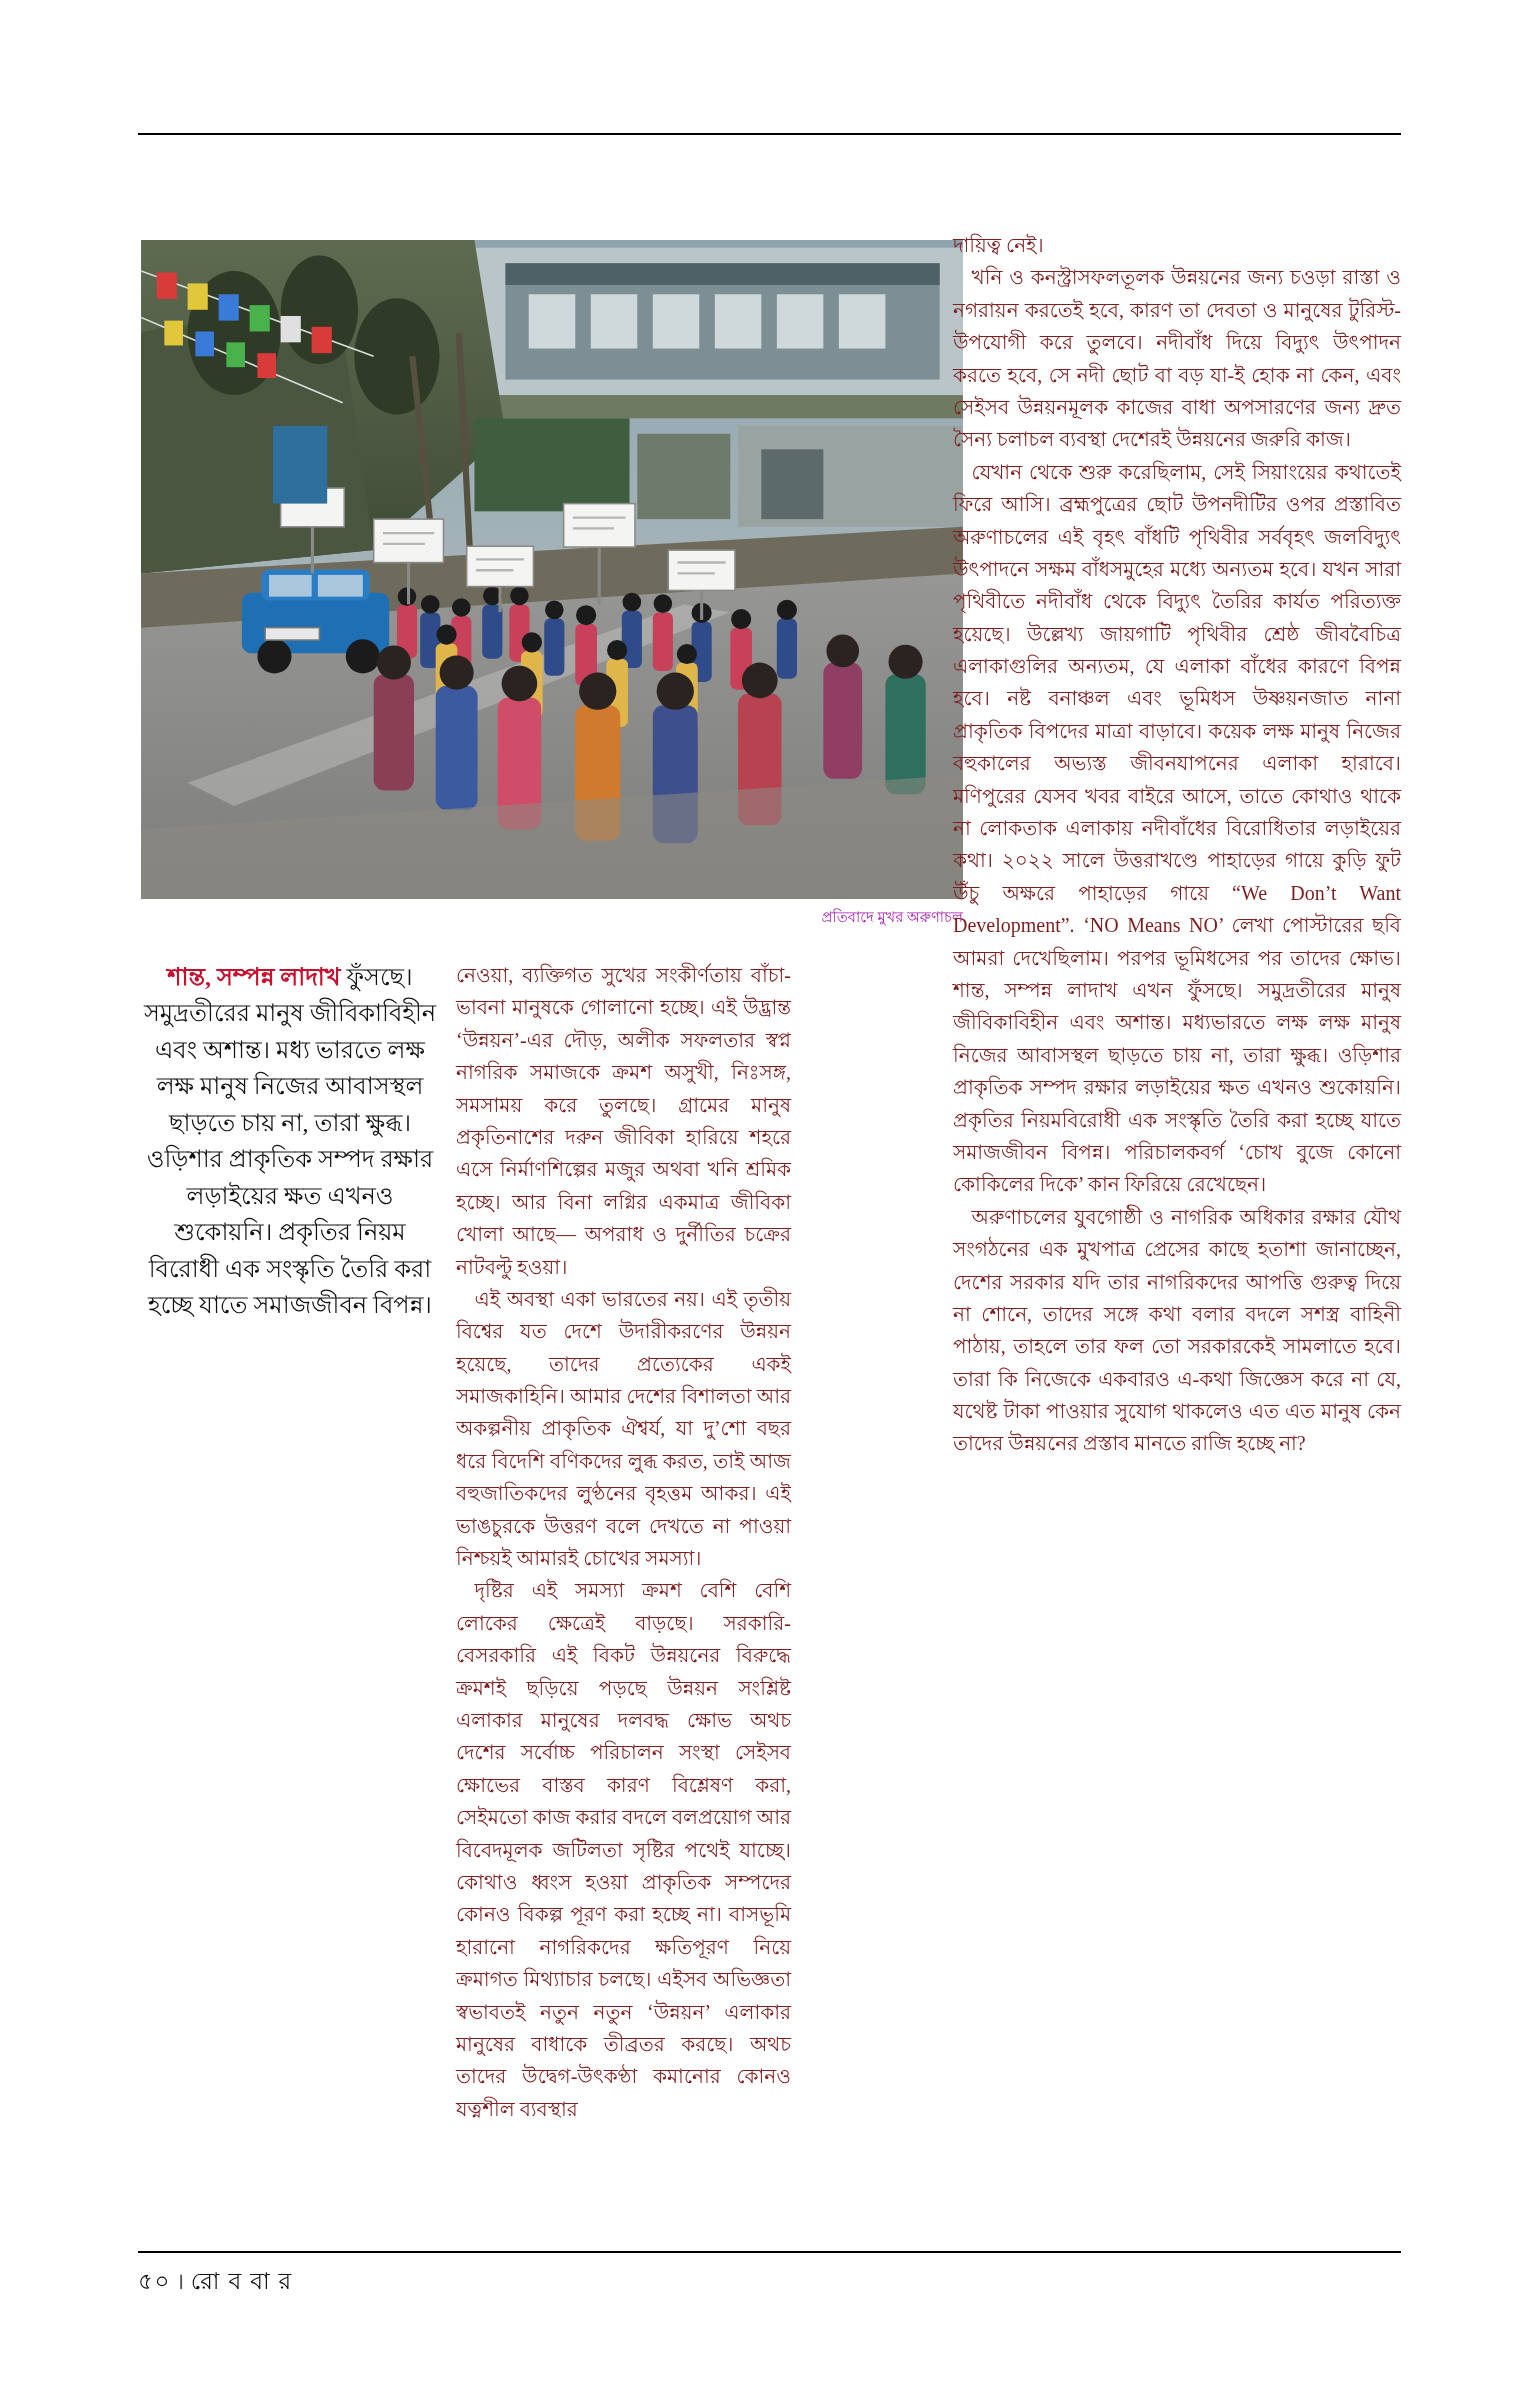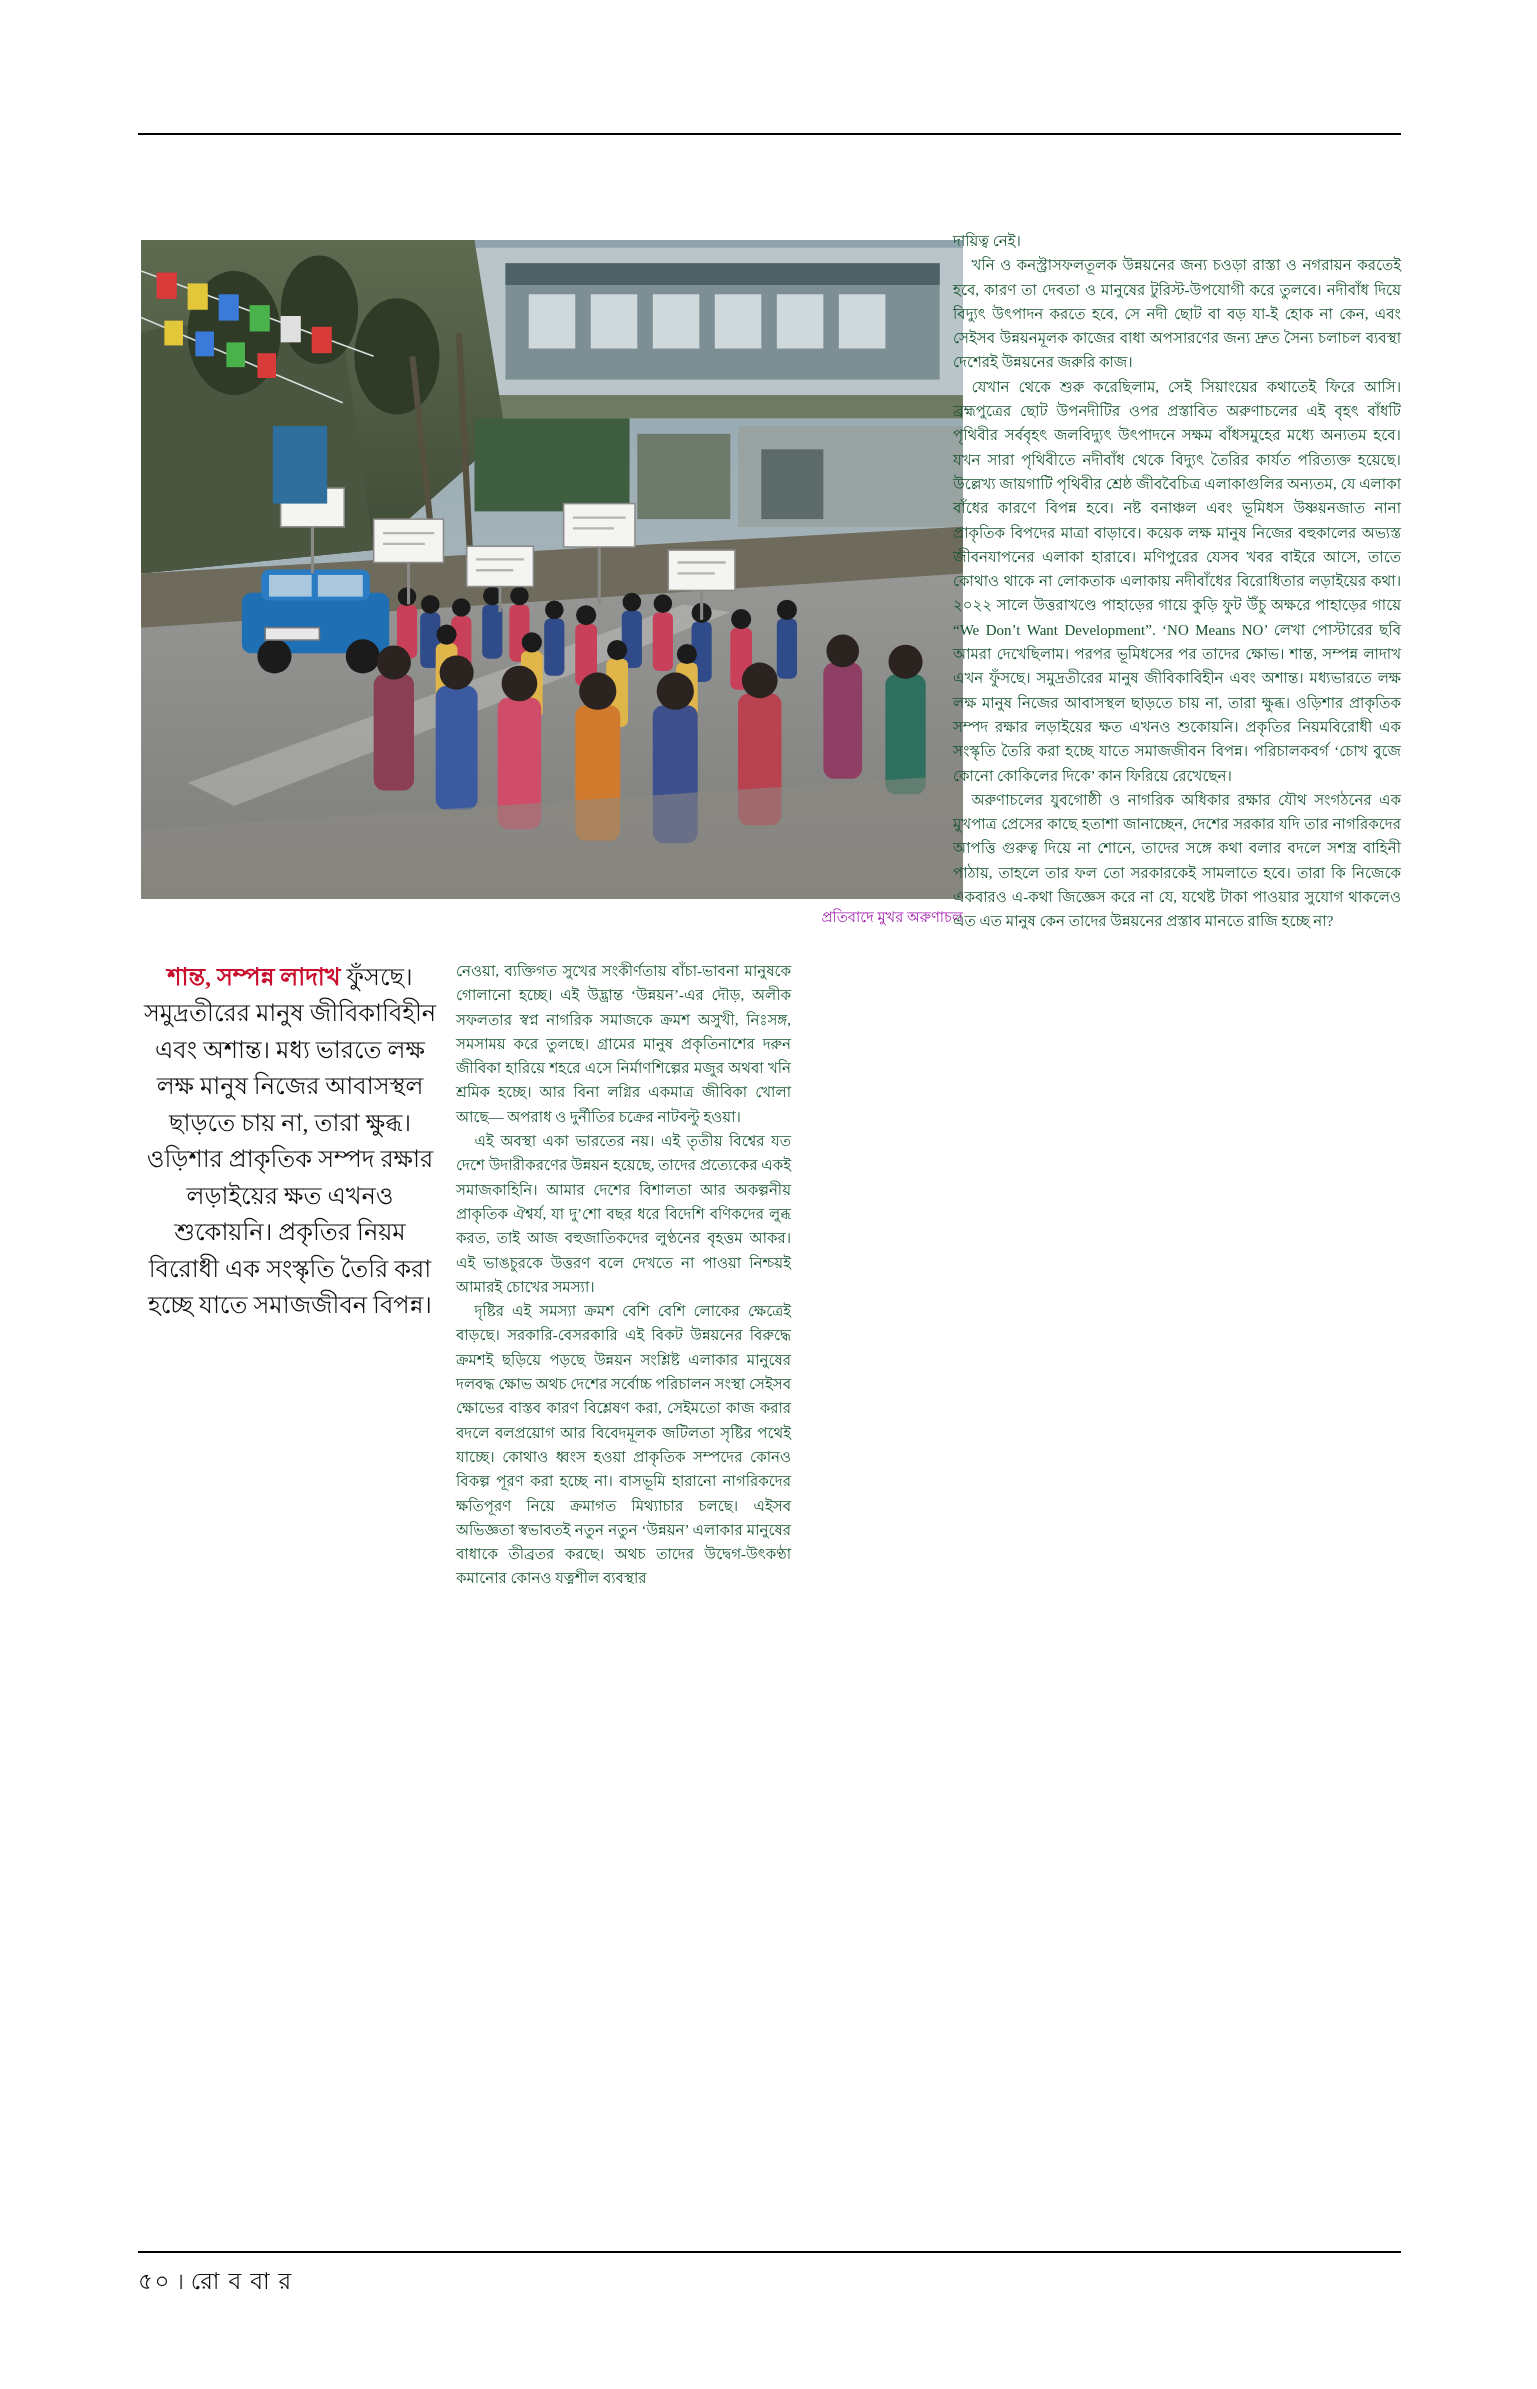--- a/index.html
+++ b/index.html
@@ -76,24 +76,24 @@
     font-family: "Liberation Serif", serif;
     color: #111;
   }
   .pullquote .lead {
     color: #c8102e;
     font-weight: bold;
   }
   
   .col {
     position: absolute;
-    font-size: 15px;
+    font-size: 20px;
     line-height: 1.62;
     text-align: justify;
-    color: #14532d;
+    color: #7f1d1d;
     font-family: "Liberation Serif", serif;
   }
   #col-mid {
     left: 456px;
     top: 959px;
     width: 335px;
   }
   #col-right {
     left: 953px;
     top: 229px;

